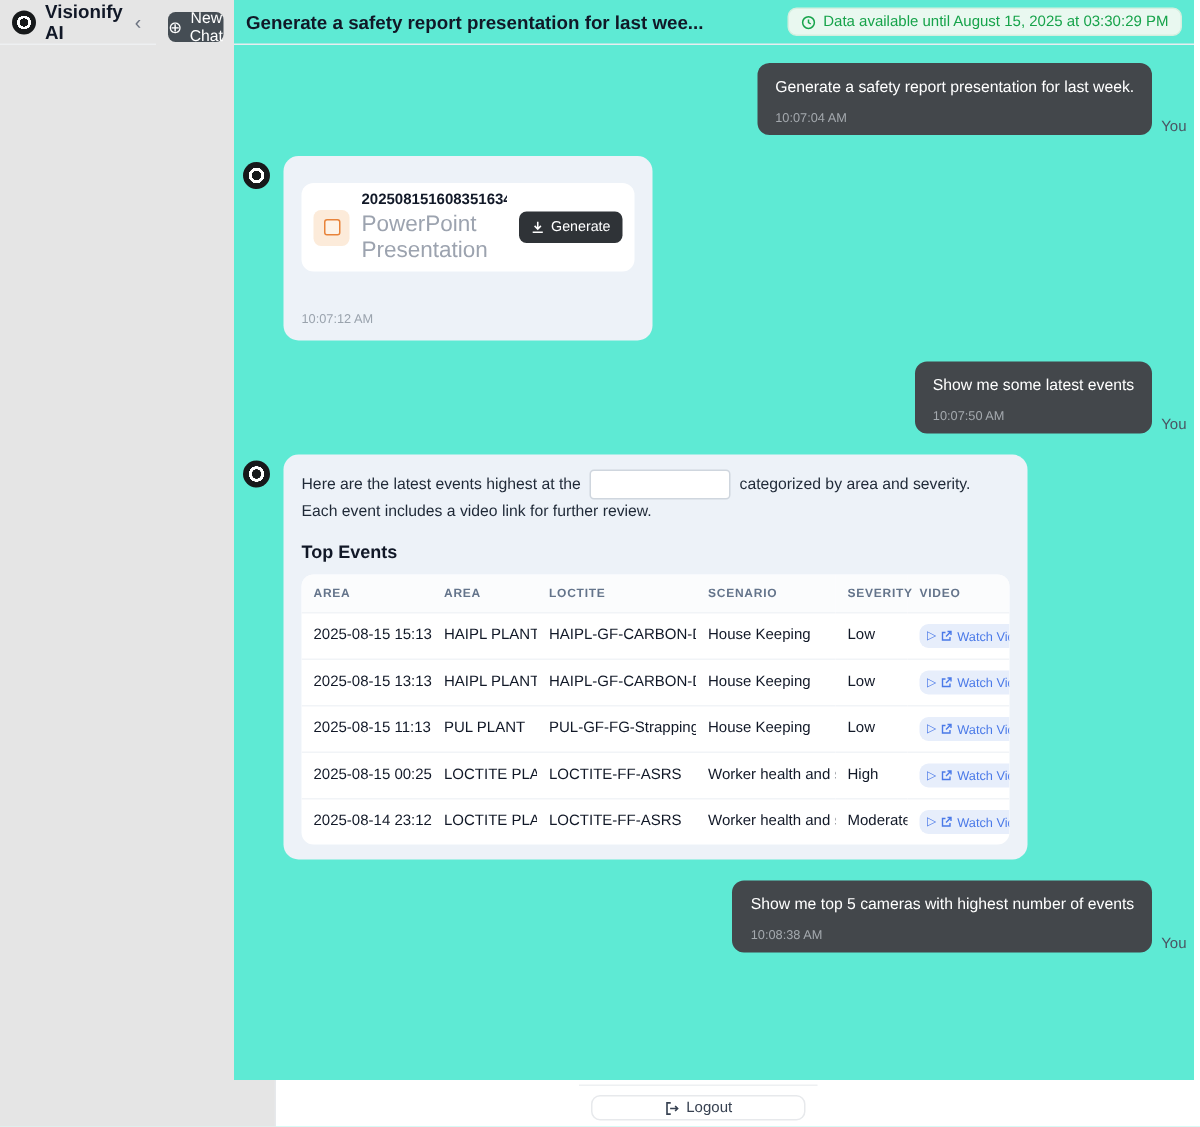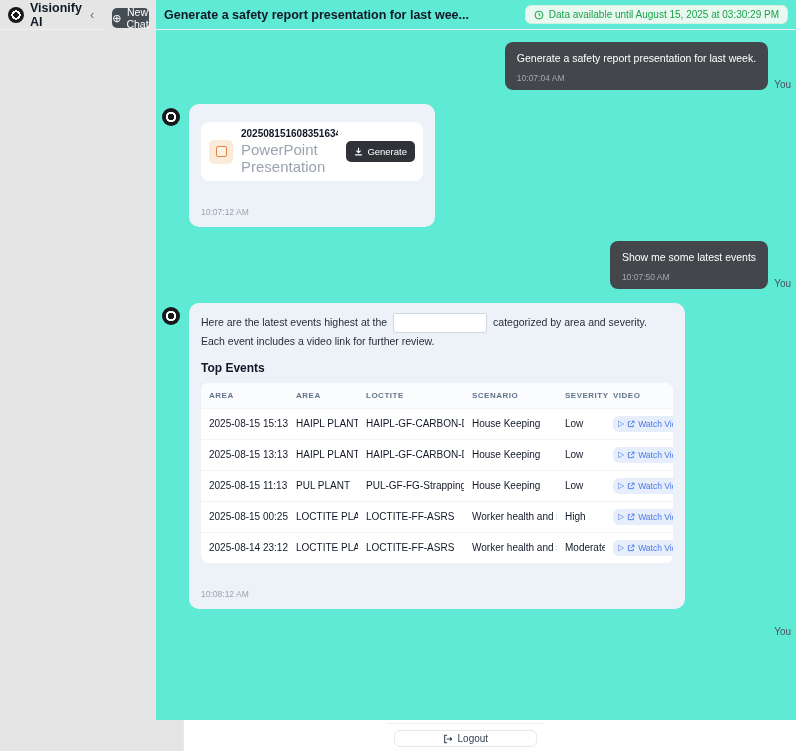--- a/index.html
+++ b/index.html
@@ -307,23 +307,26 @@
               <td><button class="watch-btn">
                     <span class="play">▷</span>
                     <svg width="8" height="8" viewBox="0 0 12 12" fill="none" stroke="#4a79e8" stroke-width="1.4">
                       <path d="M5 2.5 H2 v7.5 h7.5 V7 M7 1.5 h3.5 V5 M10.5 1.5 L5.5 6.5"></path>
                     </svg>
                     <span>Watch Video</span>
                   </button></td>
             </tr>
           </tbody>
         </table>
-        <div class="ai-time">10:08:12 AM</div>
       </div>
     </div>
 
     <div class="msg-user">
+      <div class="user-bubble">
+        <div class="user-text">Show me top 5 cameras with highest number of events</div>
+        <div class="user-time">10:08:38 AM</div>
+      </div>
       <span class="you-label">You</span>
     </div>
 
   </div>
 
 </div>
 
 </body></html>

